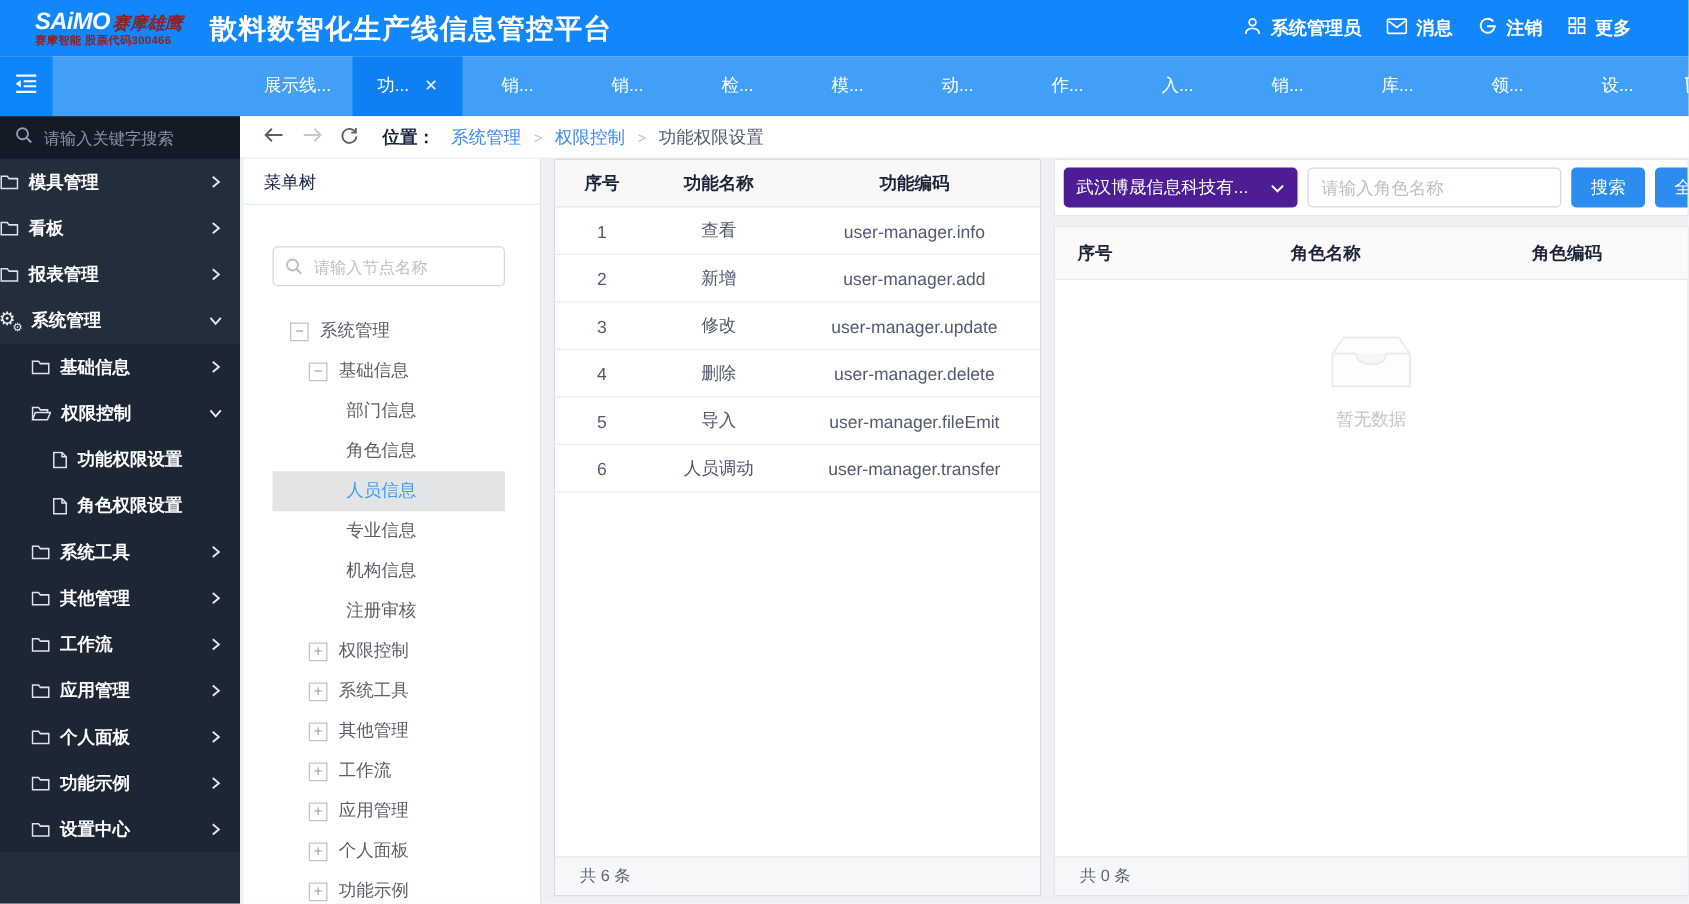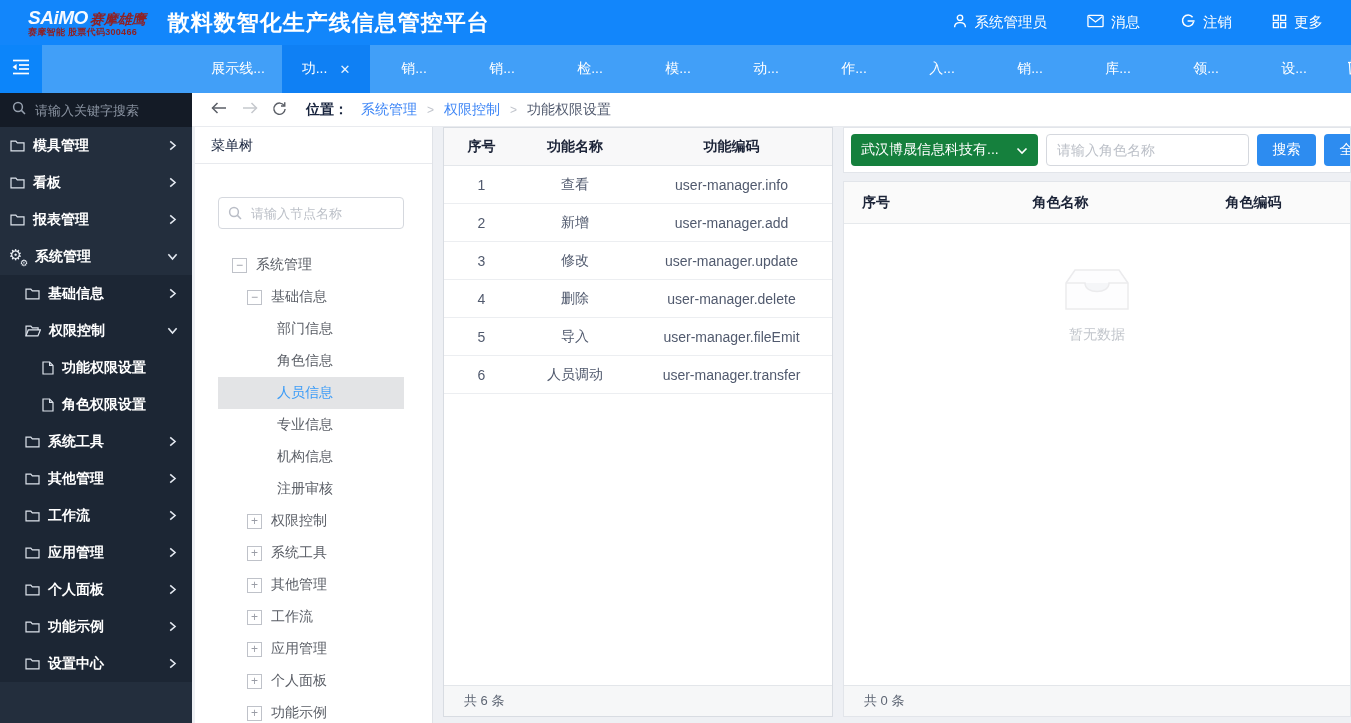--- a/index.html
+++ b/index.html
@@ -8,42 +8,42 @@
   .screen { width:1351px; height:723px; display:flex; flex-direction:column; background:#eef0f4; }
 
   
   .app-header { flex:0 0 45px; background:#1286fb; display:flex; align-items:center; color:#fff;padding-left:18px; }
   .logo { margin-left:10px; display:flex; flex-direction:column; gap:1px; line-height:1; }
   .logo-top { display:flex; align-items:baseline; font-style:italic; font-weight:800; }
   .logo-brand { font-size:19px; color:#f6faff; letter-spacing:-0.5px; }
   .logo-brand-cn { font-size:14px; color:#8e2124; margin-left:2px; }
   .logo-sub { font-size:9px; color:#8e2124; font-weight:700; letter-spacing:0.3px; }
   .app-title { margin-left:22px; font-size:22px; font-weight:700; letter-spacing:1px; }
-  .header-actions { margin-left:auto; margin-right:28px; display:flex; gap:40px; align-items:center; }
+  .header-actions { margin-left:auto; margin-right:46px; display:flex; gap:20px; align-items:center;font-weight:bold; }
   .header-action { display:flex; align-items:center; gap:7px; font-size:14.5px; cursor:pointer; }
 
   
   .tabbar { flex:0 0 48px; background:#419ff8; display:flex; align-items:stretch; overflow:hidden; }
   .collapse-btn { flex:0 0 42px; background:#0c85fa; display:flex; align-items:center; justify-content:center; cursor:pointer; }
   .tab-strip { display:flex; margin-left:152px; }
   .tab { width:88px; display:flex; align-items:center; justify-content:center; gap:12px; color:#fff; font-size:14px; cursor:pointer; white-space:nowrap; }
   .tab.active { background:#0f80f4; }
   .tab-close { font-size:13px; opacity:0.9; }
   .trash-btn { margin-left:auto; flex:0 0 32px; display:flex; align-items:center; justify-content:center; cursor:pointer; }
 
   
   .body-row { flex:1; display:flex; min-height:0; }
 
   
   .sidebar { flex:0 0 192px; background:#232e3d; display:flex; flex-direction:column; overflow:hidden; }
   .sidebar-search { flex:0 0 34px; background:#141b26; display:flex; align-items:center; gap:9px; padding:0 12px; }
   .sidebar-search input { background:transparent; border:none; outline:none; color:#aeb6c2; font-size:13px; width:140px; font-family:inherit; }
   .sidebar-search input::placeholder { color:#8a93a1; }
   .menu-item { height:37px; display:flex; align-items:center; gap:8px; color:#fff; font-size:14px; font-weight:700; cursor:pointer; white-space:nowrap; }
-  .menu-item.lv1 { padding-left:10px; }
+  .menu-item.lv1 { }
   .menu-item.lv2 { padding-left:25px; }
   .menu-item.lv3 { padding-left:42px; }
   .menu-item.sub { background:#1c2634; }
   .menu-item .chev { margin-left:auto; margin-right:14px; display:flex; }
   .gear-wrap { position:relative; width:17px; height:16px; flex:0 0 17px; }
   .gear-main { position:absolute; left:-1px; top:-3px; font-size:15px; color:#eef2f8; font-style:normal; }
   .gear-small { position:absolute; right:-1px; bottom:-3px; font-size:9px; color:#eef2f8; font-style:normal; }
 
   
   .right-zone { flex:1; display:flex; flex-direction:column; min-width:0; }
@@ -73,21 +73,21 @@
   
   .function-card { flex:0 0 390px; background:#fff; border:1px solid #d8dce2; margin-bottom:6px; display:flex; flex-direction:column; min-height:0; }
   .fn-header, .fn-row { display:grid; grid-template-columns:75px 112px 1fr; align-items:center; text-align:center; }
   .fn-header { height:38px; background:#f8f8f9; border-bottom:1px solid #e4e7eb; font-size:14px; font-weight:700; color:#1c2438; }
   .fn-row { height:38px; border-bottom:1px solid #eceef1; font-size:14px; color:#515a6e; }
   .card-footer { margin-top:auto; flex:0 0 31px; background:#f6f7f8; border-top:1px solid #e3e6ea; display:flex; align-items:center; padding-left:20px; font-size:13px; color:#5d6573; }
 
   
   .role-zone { flex:1; display:flex; flex-direction:column; min-width:0; margin-bottom:6px; }
   .role-toolbar { flex:0 0 46px; background:#fff; border:1px solid #e2e5ea; display:flex; align-items:center; gap:8px; padding:0 0 0 7px; overflow:hidden; }
-  .company-select { flex:0 0 187px; height:32px; background:#15803d; color:#fff; border-radius:4px; display:flex; align-items:center; justify-content:space-between; padding:0 10px; font-size:14px; cursor:pointer; white-space:nowrap; }
+  .company-select { flex:0 0 187px; height:32px; background:#4c1d95; color:#fff; border-radius:4px; display:flex; align-items:center; justify-content:space-between; padding:0 10px; font-size:14px; cursor:pointer; white-space:nowrap; }
   .role-search-input { flex:0 0 157px; height:32px; border:1px solid #d5d8de; border-radius:4px; padding:0 10px; font-size:14px; color:#606266; outline:none; font-family:inherit; }
   .role-search-input::placeholder { color:#bcc0c8; }
   .btn-blue { height:32px; flex:0 0 59px; background:#2d8cf0; color:#fff; border:none; border-radius:4px; font-size:14px; cursor:pointer; font-family:inherit; }
   .role-card { flex:1; margin-top:8px; background:#fff; border:1px solid #e2e5ea; display:flex; flex-direction:column; min-height:0; }
   .role-header { display:grid; grid-template-columns:120px 1fr 1fr; align-items:center; height:42px; background:#fafafa; border-bottom:1px solid #e6e9ec; font-size:14px; font-weight:700; color:#1c2438; }
   .role-header .cell0 { padding-left:18px; text-align:left; }
   .role-header .cellc { text-align:center; }
   .empty-state { margin-top:44px; display:flex; flex-direction:column; align-items:center; gap:10px; }
   .empty-text { font-size:14px; color:#c2c6cc; }
 </style>

